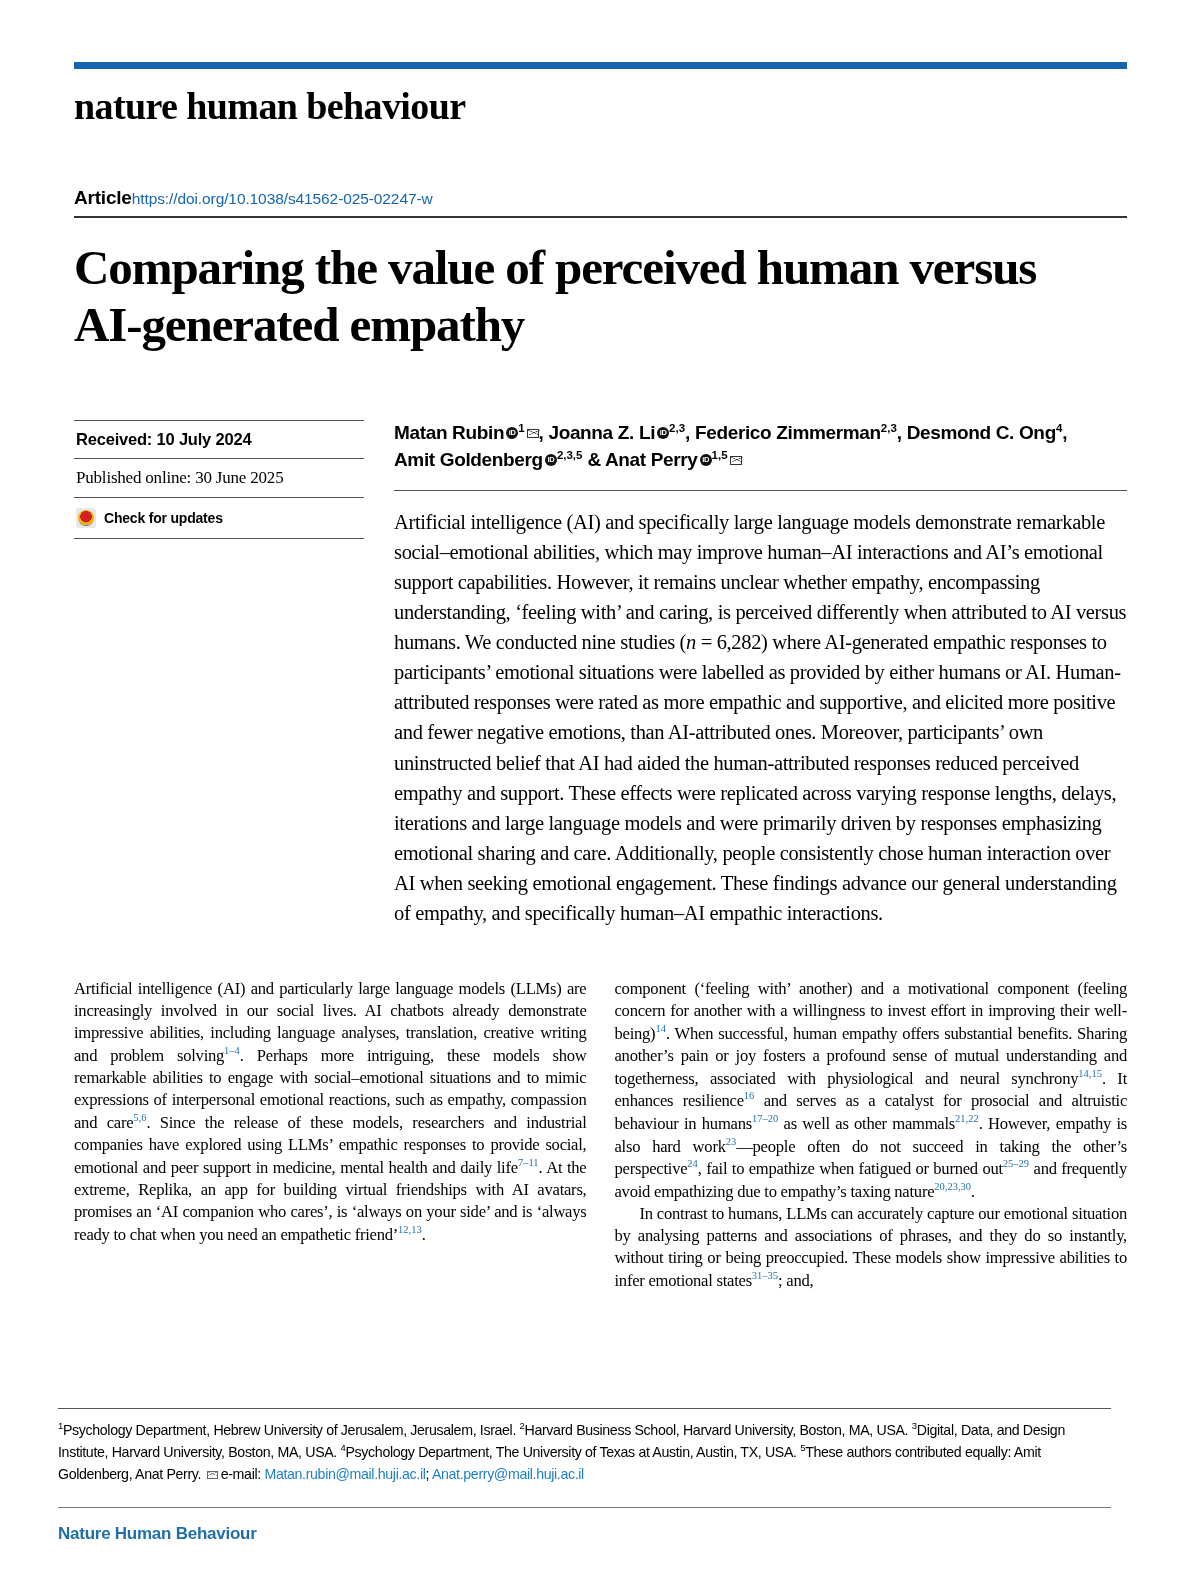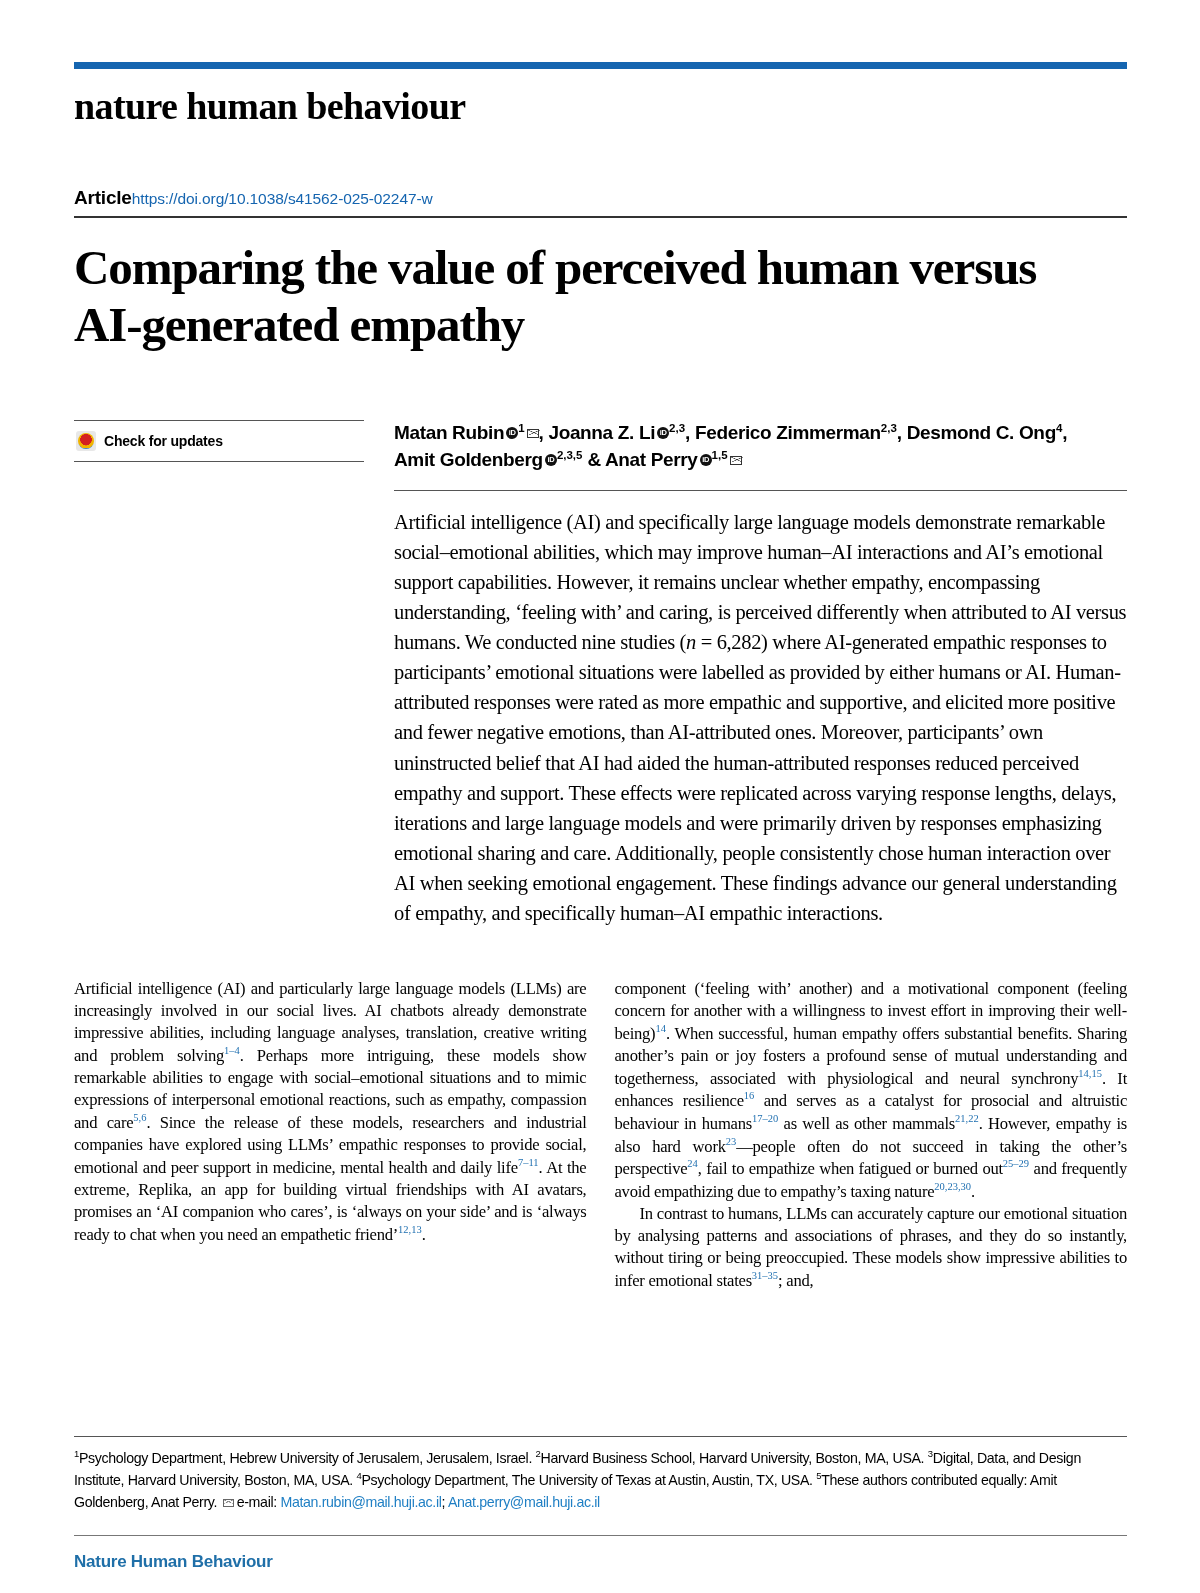--- a/index.html
+++ b/index.html
@@ -212,24 +212,23 @@
   .ref {
     color: #1f6fb0;
     font-size: 10.5px;
     vertical-align: super;
     letter-spacing: 0;
   }
 
   
   .foot-wrap {
     position: absolute;
-    left: 74px;
+    left: 58px;
     top: 1408px;
     width: 1053px;
-    margin-top: 28px;
   }
   .affiliations {
     border-top: 1.6px solid #555;
     padding-top: 10px;
     font-size: 14.2px;
     line-height: 1.56;
     letter-spacing: -0.35px;
     color: #000;
   }
   .affiliations sup { font-size: 9.5px; vertical-align: super; }
@@ -278,20 +277,22 @@
     <div class="article-row">
       <span class="article-label">Article</span>
       <a class="doi-link" href="#">https://doi.org/10.1038/s41562-025-02247-w</a>
     </div>
 
     <h1 class="paper-title">Comparing the value of perceived human versus AI-generated empathy</h1>
 
     <div class="meta-abstract">
 
       <div class="meta-col">
+        <div class="meta-item bold">Received: 10 July 2024</div>
+        <div class="meta-item serif">Published online: 30 June 2025</div>
         <div class="meta-item updates last">
           <span class="crossmark">
               <span class="ring"></span>
             </span>
           <span>Check for updates</span>
         </div>
       </div>
 
       <div class="abstract-col">
         <div class="authors">

